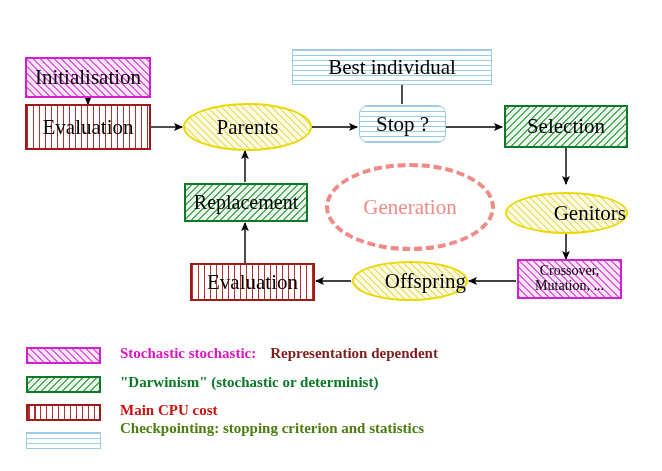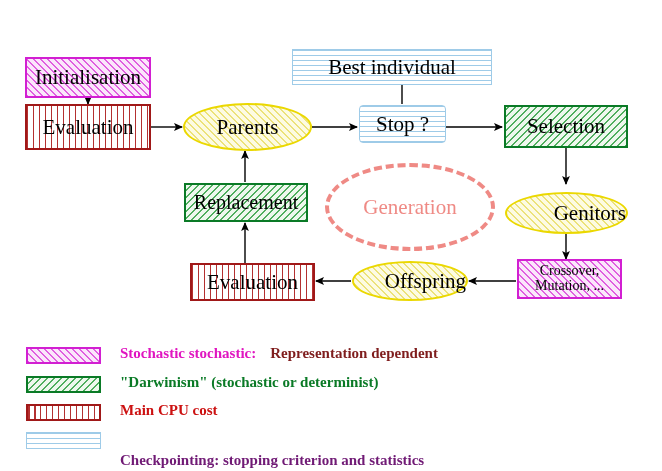--- a/index.html
+++ b/index.html
@@ -74,21 +74,21 @@
   .fill-yellow {
     border: 2px solid #ebd800;
     background-color: #fdfbe2;
     background-image: repeating-linear-gradient(
         45deg,
         #ece27a 0px, #ece27a 1.4px,
         rgba(255,255,255,0) 1.4px, rgba(255,255,255,0) 5px);
   }
 
   .ellipse { border-radius: 50%; }
-  .rounded { border-radius: 4px; }
+  .rounded { border-radius: 9px; }
 
   
   .generation-ellipse {
     position: absolute;
     box-sizing: border-box;
     border-radius: 50%;
     border: 4px dashed #ef8a85;
     display: flex;
     align-items: center;
     justify-content: center;
@@ -211,19 +211,19 @@
     <div class="legend-text" style="top:374px; color:#0a7a26;">
       <span>"Darwinism" (stochastic or determinist)</span>
     </div>
 
     <div class="legend-swatch fill-red" style="left:26px; top:404px;"></div>
     <div class="legend-text" style="top:402px; color:#cc1111;">
       <span>Main CPU cost</span>
     </div>
 
     <div class="legend-swatch fill-blue" style="left:26px; top:432px;"></div>
-    <div class="legend-text" style="top:452px; color:#701a75;">
+    <div class="legend-text" style="top:420px; color:#4d7c0f;">
       <span>Checkpointing: stopping criterion and statistics</span>
     </div>
 
   </div>
 
 </div>
 
 </body></html>

